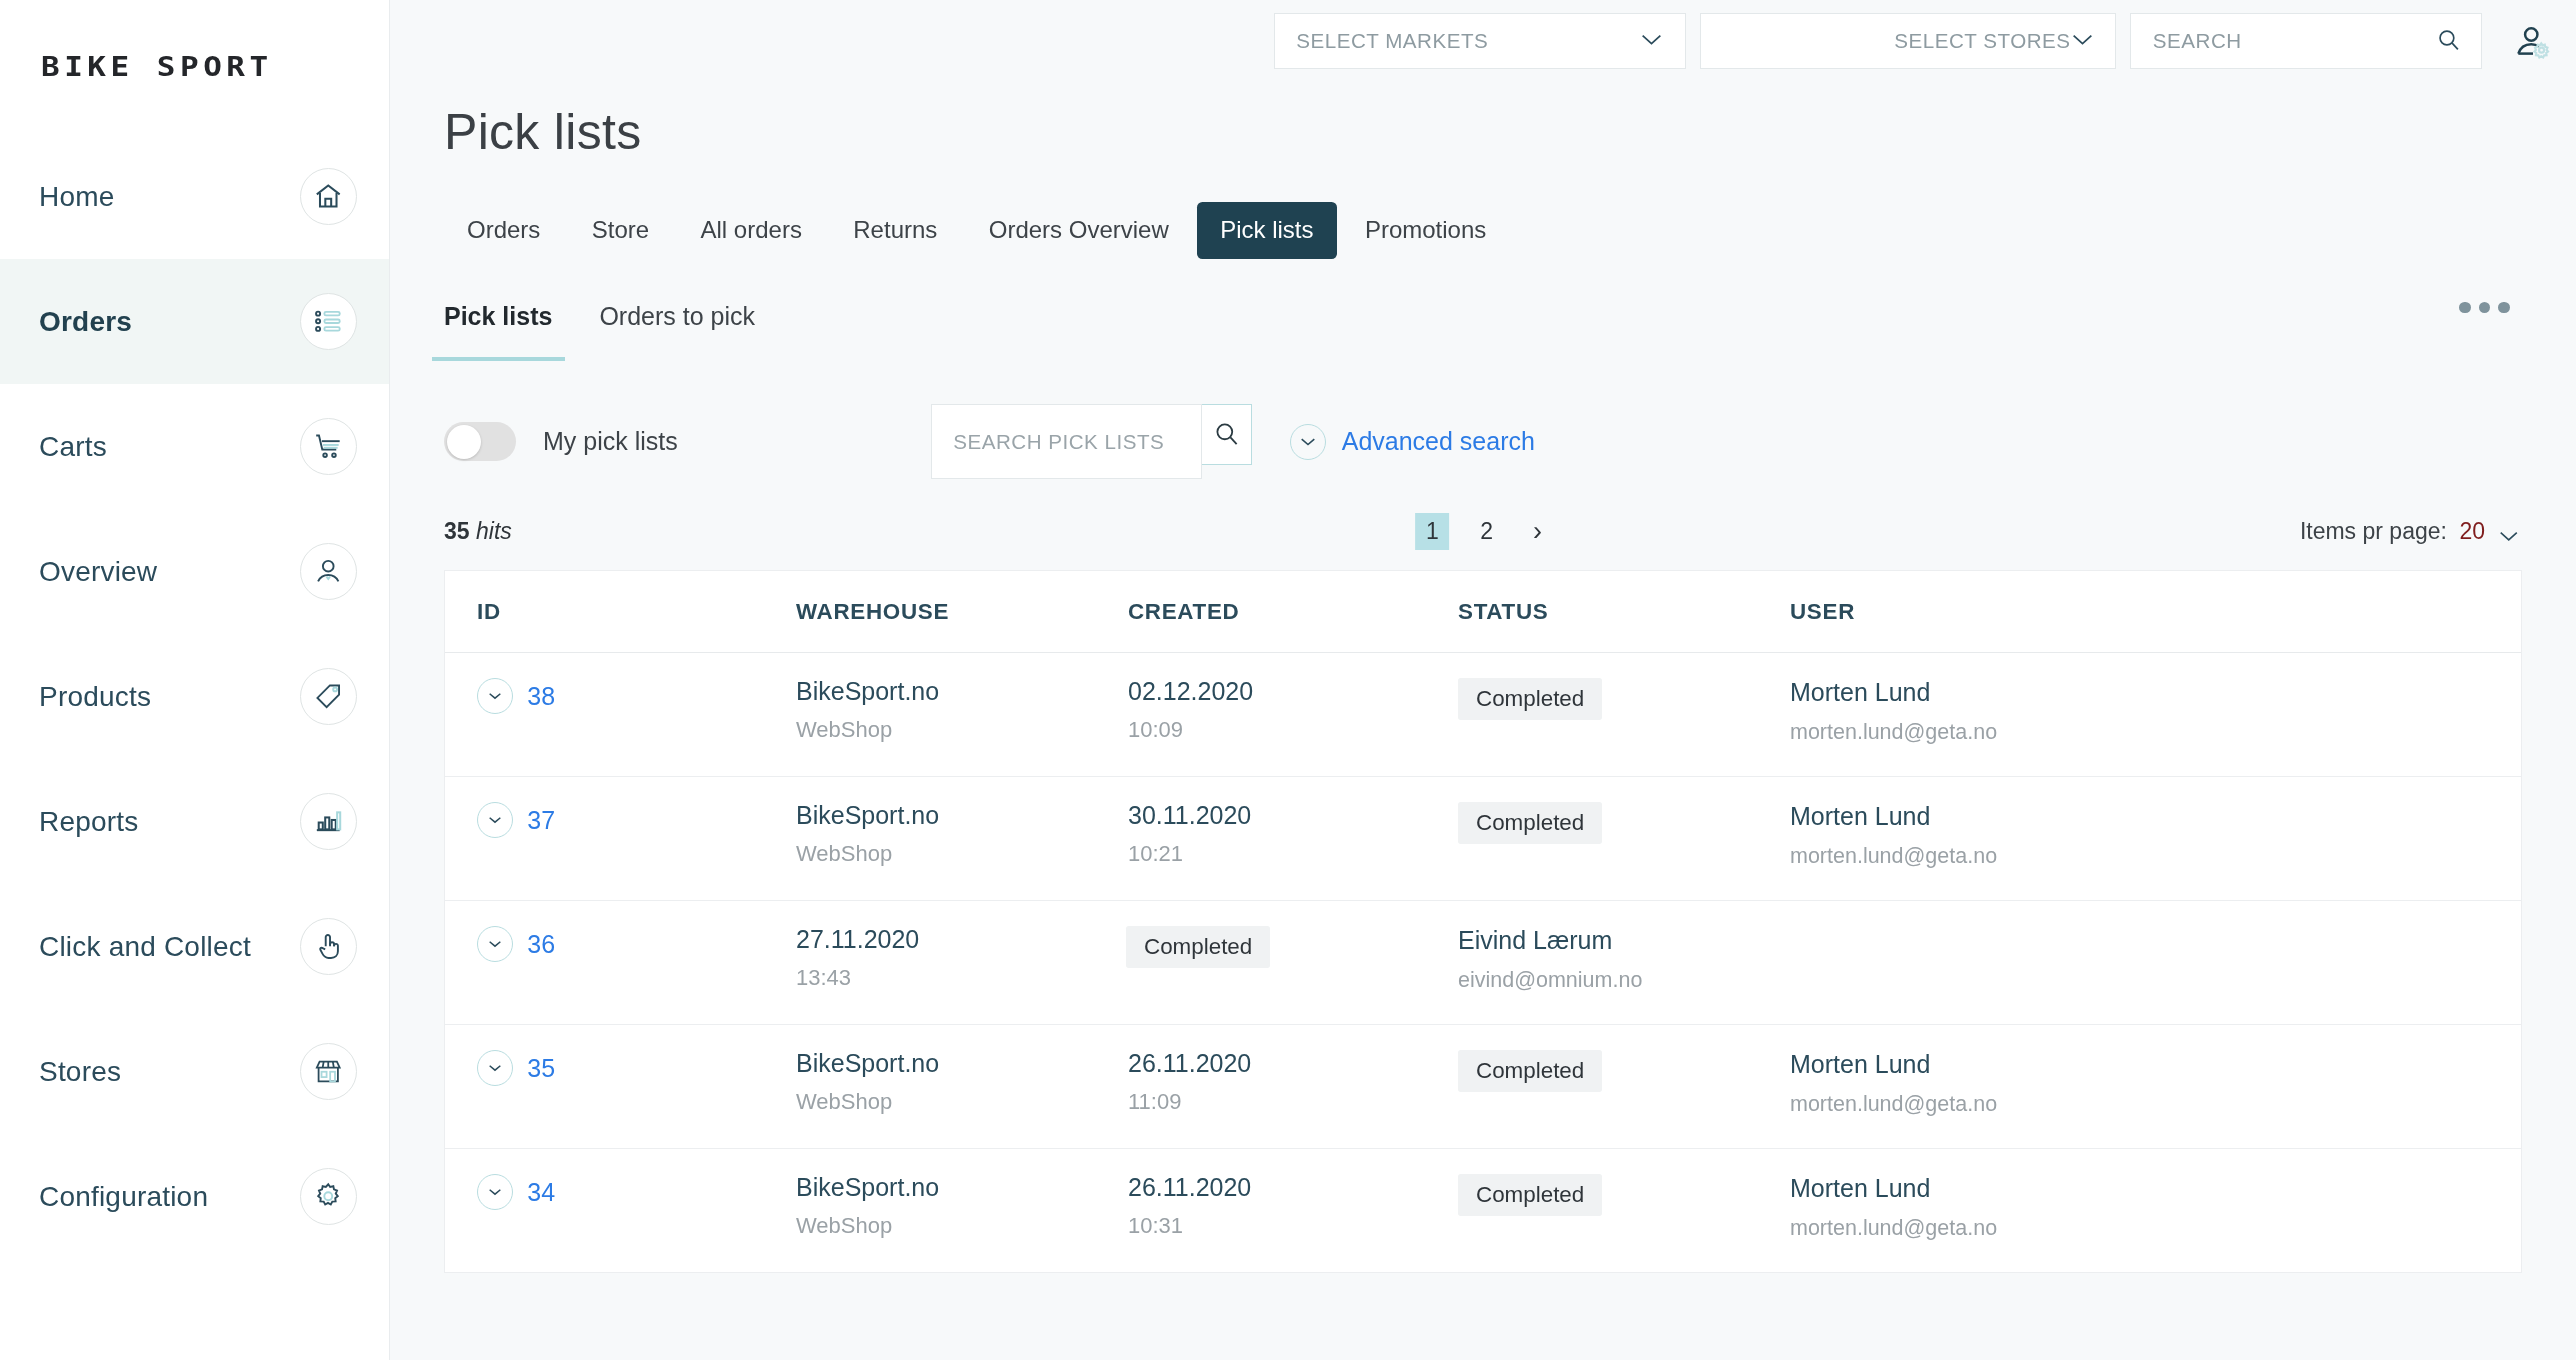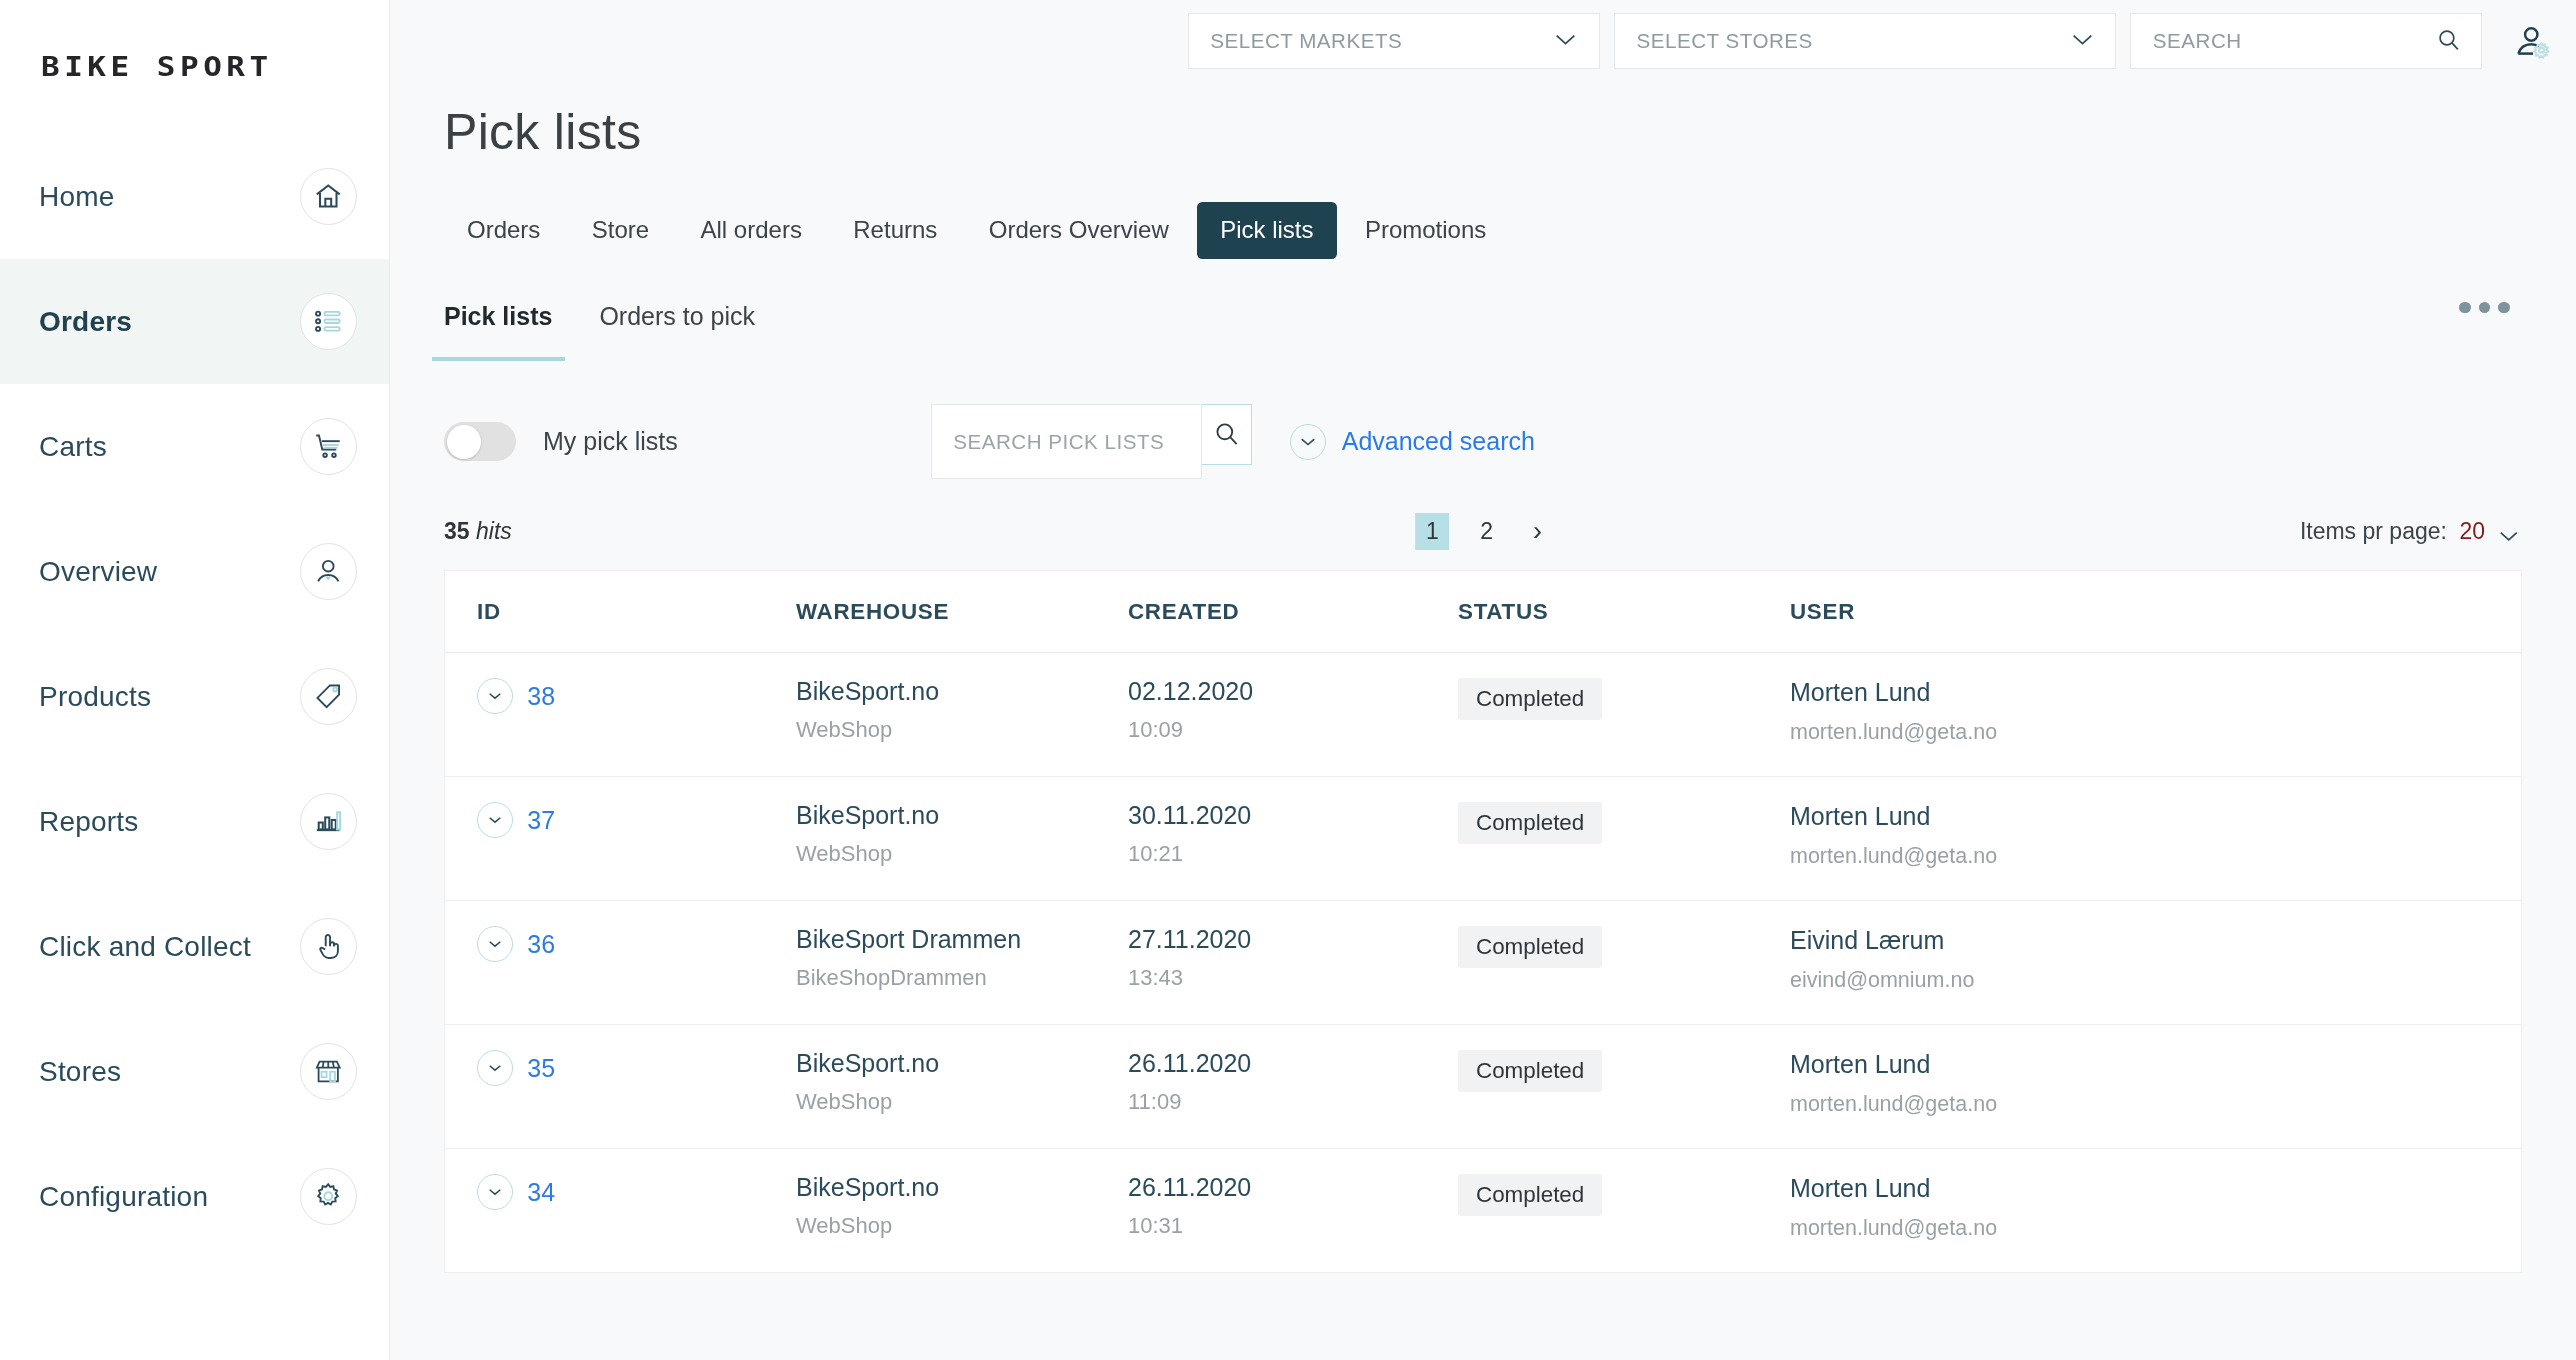--- a/index.html
+++ b/index.html
@@ -80,21 +80,21 @@
   .select-box {
     height: 56px;
     background: #fff;
     border: 0.9px solid #e3e8ea;
     display: flex; align-items: center;
     justify-content: space-between;
     padding: 0 21.5px;
     cursor: pointer;
   }
   #select-markets { width: 412px; }
-  #select-stores  { width: 502px; }
+  #select-stores  { width: 416px; justify-content: flex-end; }
   .select-text {
     font-size: 20.6px;
     color: #8e9ba1;
     letter-spacing: 0.5px;
   }
   .search-box {
     width: 352px; height: 56px;
     background: #fff;
     border: 0.9px solid #e3e8ea;
     display: flex; align-items: center;
@@ -683,24 +683,20 @@
 
       <div class="trow">
         <div class="col-id id-cell">
           <span class="chev-circle">
             <svg width="16" height="10.8" viewBox="0 0 18 12" fill="none" stroke="#2b4b5b" stroke-width="1.7">
                 <path d="M3 3l6 5 6-5"></path>
               </svg>
           </span>
           <span class="id-link">36</span>
         </div>
-        <div class="col-wh">
-          <div class="cell-main">BikeSport Drammen</div>
-          <div class="cell-sub">BikeShopDrammen</div>
-        </div>
         <div class="col-cr">
           <div class="cell-main">27.11.2020</div>
           <div class="cell-sub">13:43</div>
         </div>
         <div class="col-st">
           <span class="badge">Completed</span>
         </div>
         <div class="col-us">
           <div class="user-main">Eivind Lærum</div>
           <div class="user-sub">eivind@omnium.no</div>

